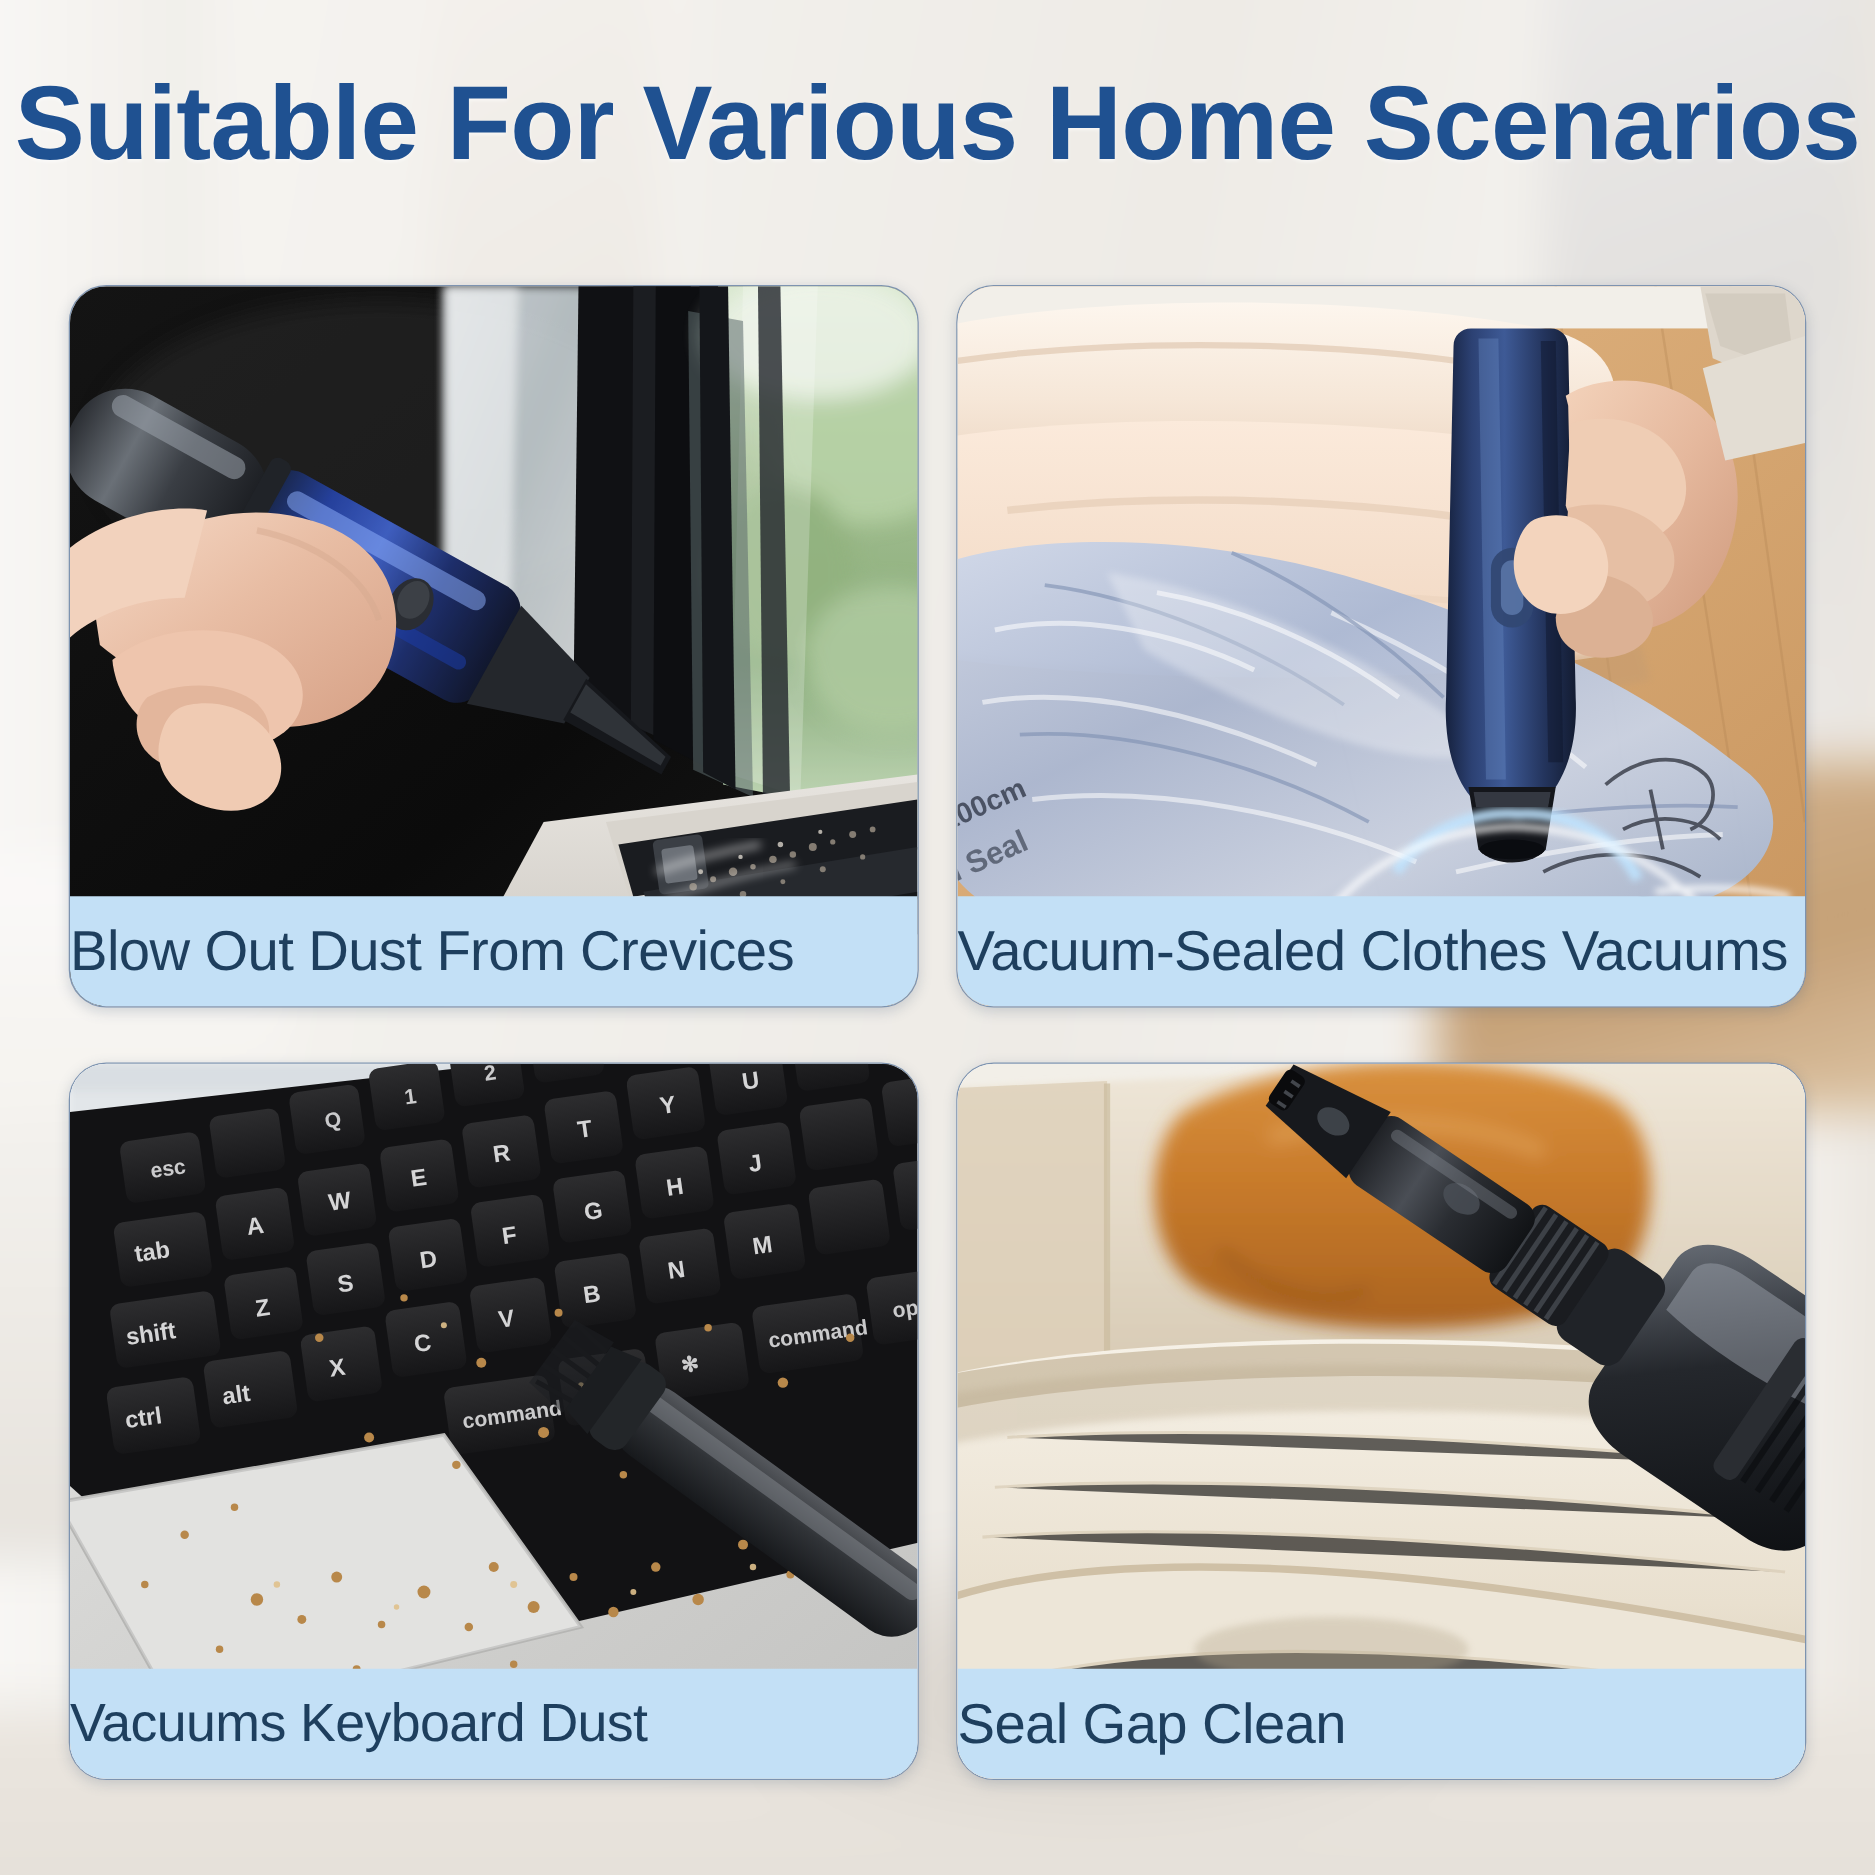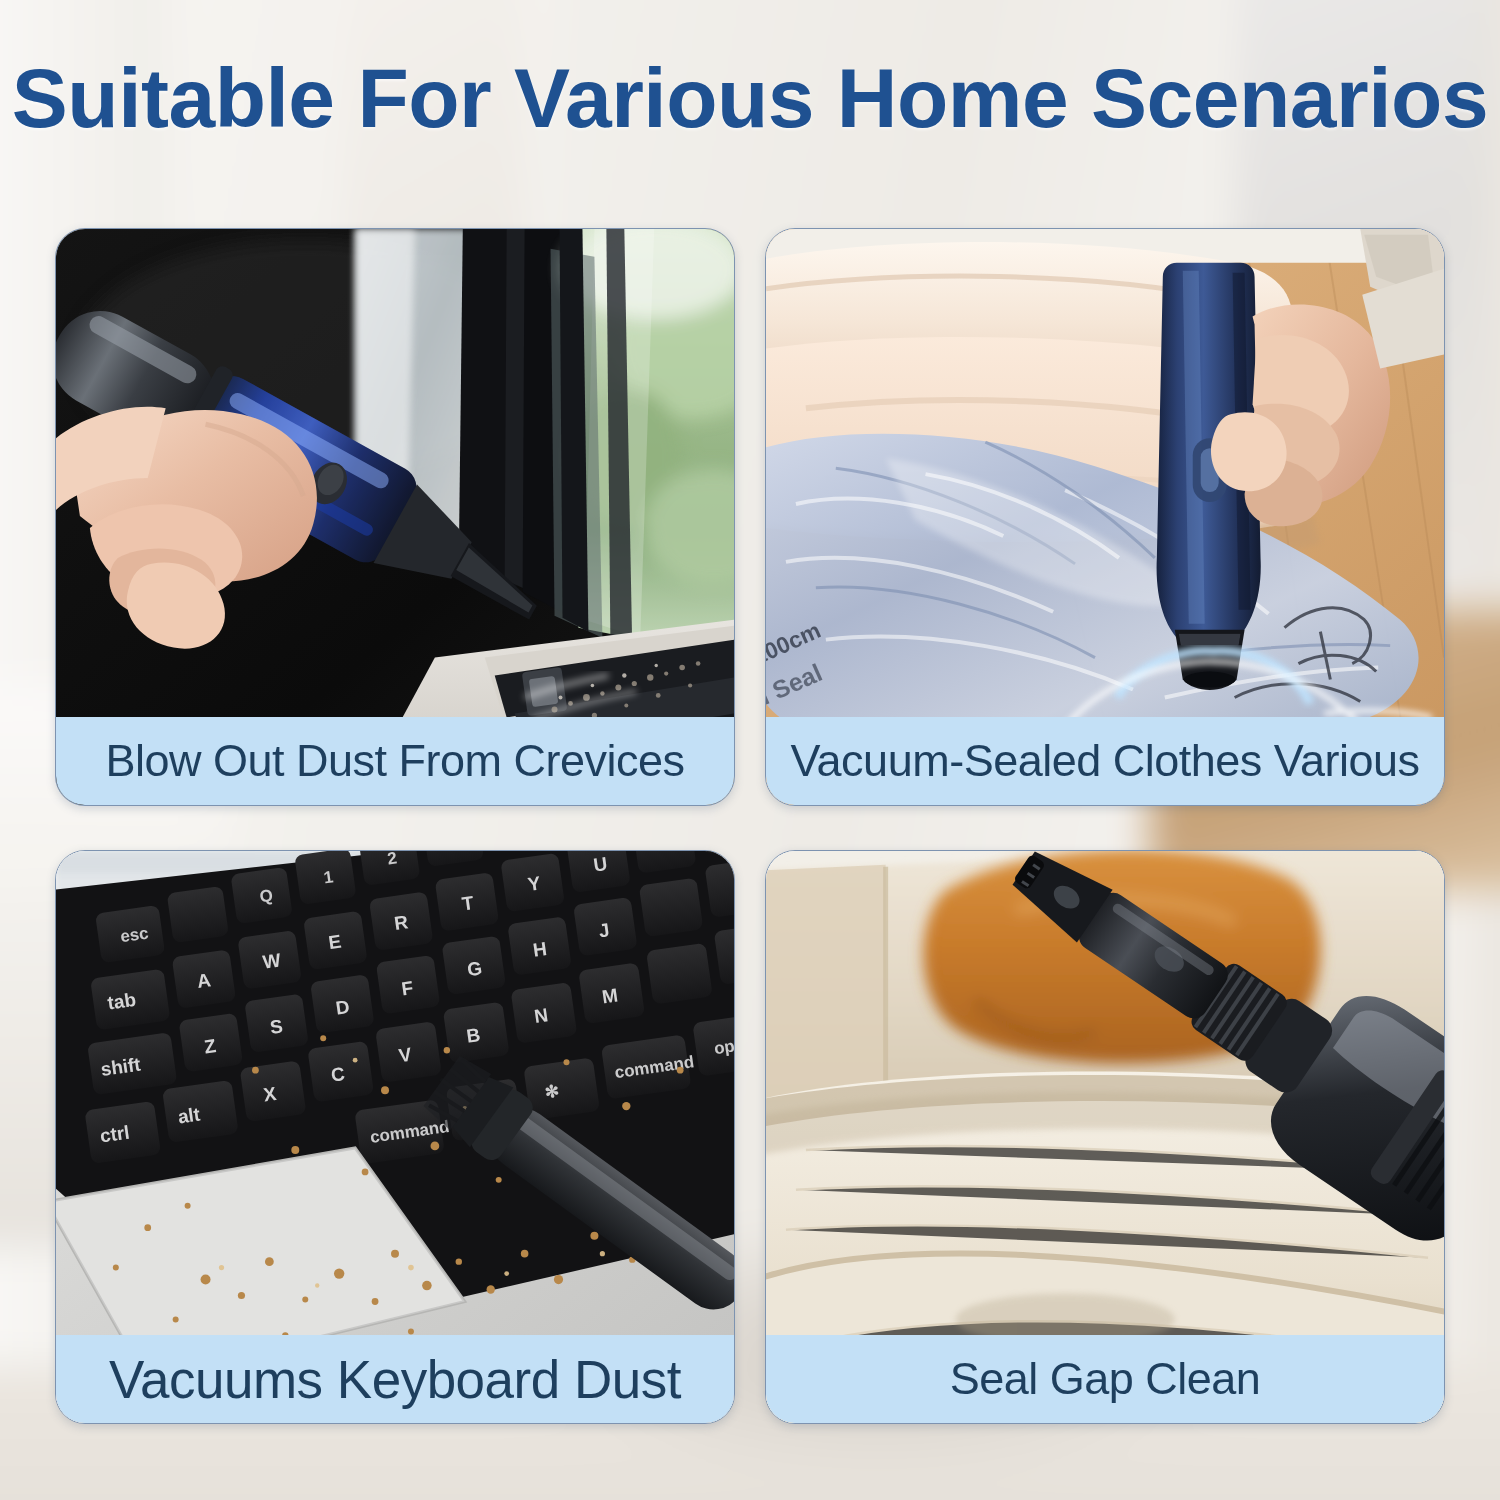--- a/index.html
+++ b/index.html
@@ -124,32 +124,32 @@
     overflow: hidden;
   }
   .photo svg { display: block; width: 100%; height: 100%; }
   .caption {
     position: absolute;
     left: 0; right: 0; bottom: 0;
     height: 88px;
     background: #c3e0f6;
     display: flex;
     align-items: center;
-    justify-content: center;
+    justify-content: flex-start;
     border-radius: 0 0 28px 28px;
   }
   .caption span {
     font-size: 45px;
     font-weight: 400;
     color: #1e3f5e;
     letter-spacing: -0.5px;
     white-space: nowrap;
     font-family: "Liberation Sans", sans-serif;
   }
-  .cap-sm span { font-size: 53px; }
+  .cap-sm span { font-size: 43px; }
 </style>
 </head>
 <body>
 
 <div class="stage">
 
   <div class="bg-photo">
     <div class="bg-wall"></div>
     <div class="bg-wall-panel-left"></div>
     <div class="bg-frame2"></div>
@@ -453,21 +453,21 @@
             <path d="M490 178 C522 170, 558 180, 572 206 C582 228, 568 252, 540 258 C512 264, 490 250, 486 228 Z" fill="#e6bfa4"></path>
             <path d="M486 232 C514 226, 546 236, 556 258 C564 278, 548 296, 522 298 C496 300, 480 286, 480 266 Z" fill="#dcb194"></path>
 
             <path d="M466 186 C494 178, 520 194, 522 222 C524 250, 500 268, 474 262 C452 256, 442 232, 448 210 C452 196, 458 188, 466 186 Z" fill="#f3d4bd"></path>
 
             <path d="M598 66 L680 40 L680 126 L616 140 Z" fill="#e3ddd3"></path>
           </g>
         </svg>
       </div>
       <div class="caption">
-        <span>Vacuum-Sealed Clothes Various</span>
+        <span>Vacuum-Sealed Clothes Vacuums</span>
       </div>
     </div>
 
     <div class="card">
       <div class="photo">
         <svg viewBox="0 0 680 574" preserveAspectRatio="xMidYMid slice">
           <defs>
             <linearGradient id="c3silver" x1="0" y1="0" x2="1" y2="1">
               <stop offset="0%" stop-color="#e8e8e6"></stop>
               <stop offset="45%" stop-color="#d5d5d3"></stop>

